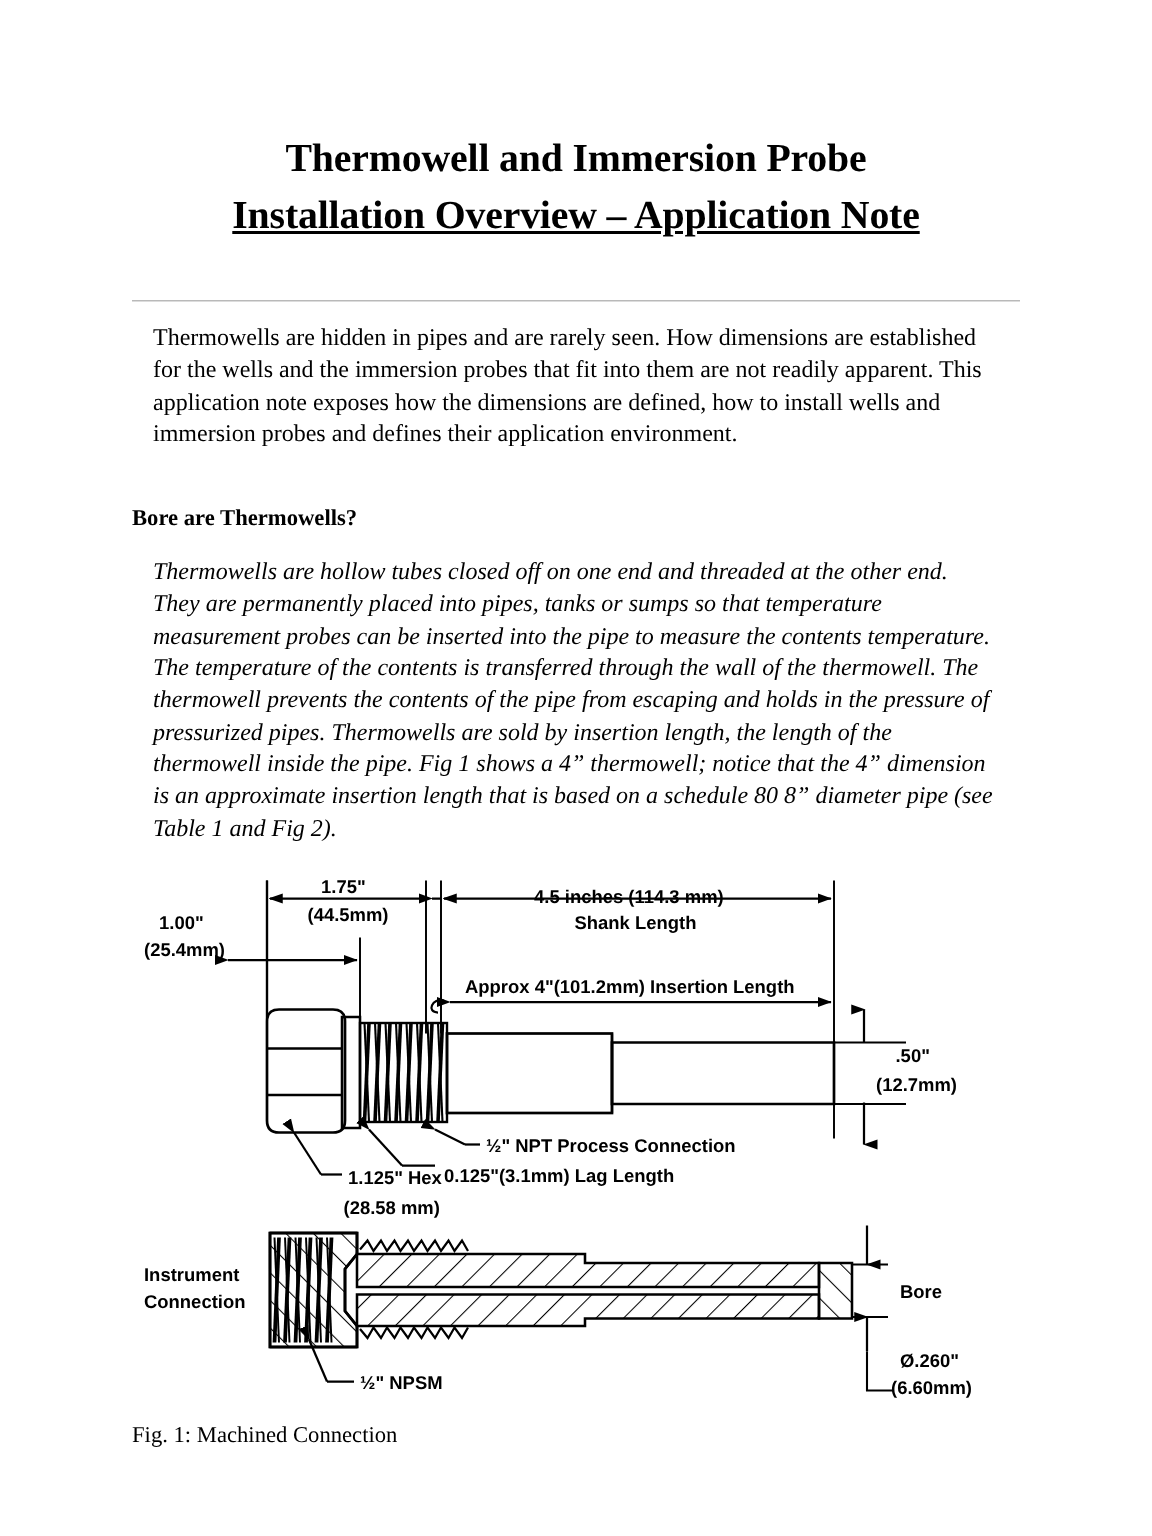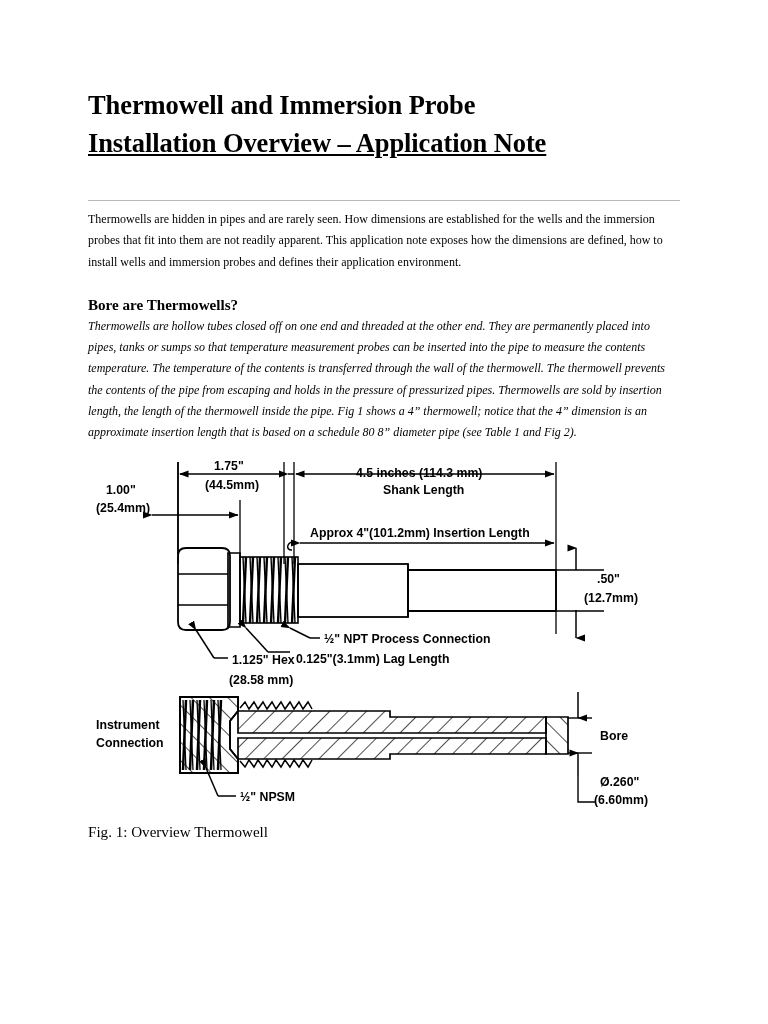--- a/index.html
+++ b/index.html
@@ -29,33 +29,34 @@
     width: 592px;
   }
   h1.doc-title {
     font-family: "Liberation Serif", "DejaVu Serif", serif;
     font-weight: bold;
     font-size: 26.5px;
     line-height: 38px;
     margin: 0;
     padding-top: 86px;
     letter-spacing: -0.1px;
+    text-align: center;
   }
   .title-line-2 { display: block; text-decoration: underline; }
   .hrule {
     margin-top: 38px;
     border: none;
     border-top: 1px solid #b9b9b9;
     height: 0;
     width: 592px;
   }
   p.body-text {
-    font-size: 12px;
+    font-size: 16px;
     line-height: 21.3px;
-    margin: 0;
+    margin: 14px;
     text-align: left;
   }
   .para-intro { margin-top: 20px; }
   h2.subhead {
     font-size: 15.1px;
     font-weight: bold;
     line-height: 21px;
     margin: 0;
     padding-top: 22px;
   }
@@ -262,17 +263,17 @@
 
           <text class="dim-text" x="240" y="349">½" NPSM</text>
 
           <text class="dim-text" x="600" y="288">Bore</text>
 
           <text class="dim-text" x="600" y="334">Ø.260"</text>
           <text class="dim-text" x="594" y="352">(6.60mm)</text>
         </g>
       </svg>
 
-      <p class="fig-caption" style="position:absolute; left:88px; top:366px; margin:0;">Fig. 1: Overview Thermowell</p>
+      <p class="fig-caption" style="position:absolute; left:88px; top:366px; margin:0;">Fig. 1: Machined Connection</p>
     </div>
 
   </div>
 </div>
 
 </body></html>

